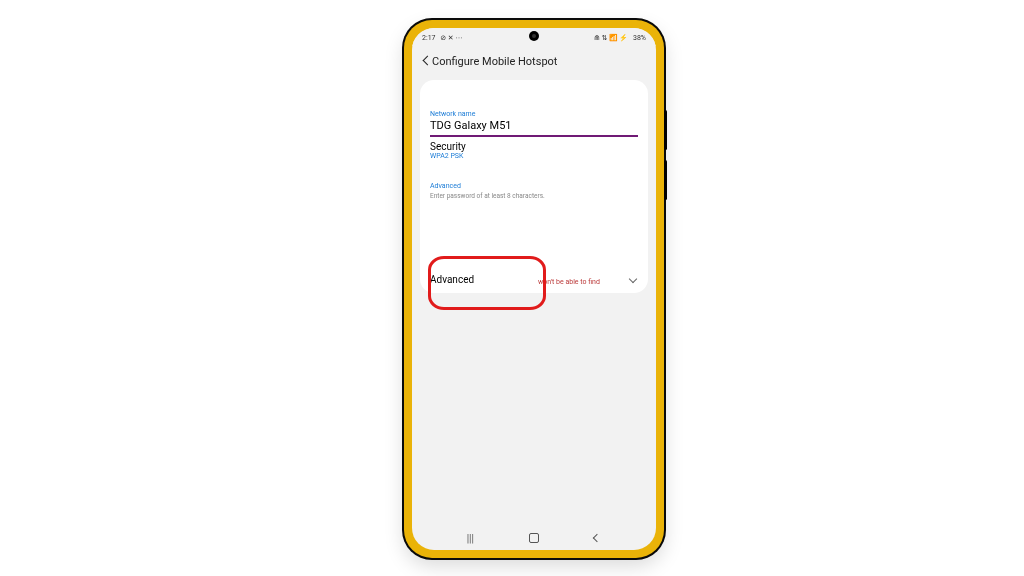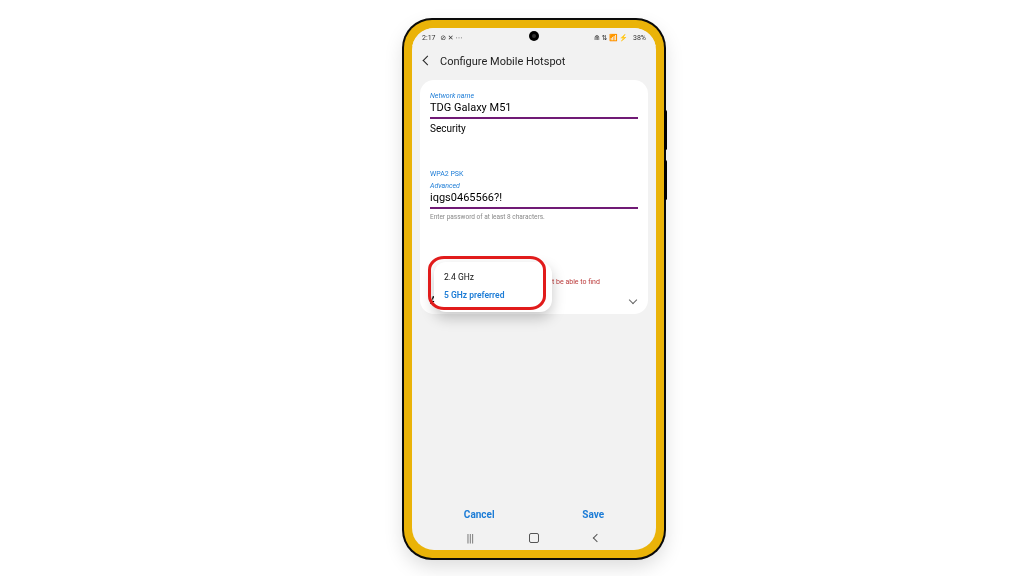--- a/index.html
+++ b/index.html
@@ -29,33 +29,33 @@
   
   .status{
     height:16px; padding:2px 10px 0; font-size:7px; color:#333; display:flex;justify-content:space-between;align-items:center;
     background:#f2f2f2;
   }
   .status-left span{margin-right:3px;}
   .status-right span{margin-left:3px;}
 
   
   .appbar{
-    height:30px; display:flex; align-items:center; gap:8px; padding:0 10px; font-size:11px; color:#222;
+    height:30px; display:flex; align-items:center; padding:0 10px; font-size:11px; color:#222;
   }
   .back{width:10px;height:10px;position:relative;}
   .back::before{content:"";position:absolute;left:2px;top:1px;width:6px;height:6px;border-left:1.5px solid #222;border-bottom:1.5px solid #222;transform:rotate(45deg);}
 
   
   .card{
     background:#fff; border-radius:14px; margin:4px 8px 0; padding:8px 10px 2px; position:relative;
   }
-  .f-label{font-size:7px;color:#1c7cd6;margin-top:4px;font-style:italic;}
+  .f-label{font-size:7px;color:#1c7cd6;margin-top:22px;}
   .f-value{font-size:11px;color:#000;border-bottom:2px solid #701a75;padding:1px 0 3px;margin-bottom:4px;}
   .sec-head{font-size:10px;color:#000;margin-top:0;}
-  .sec-sub{font-size:7px;color:#1c7cd6;margin-bottom:4px;margin-top:36px;}
+  .sec-sub{font-size:7px;color:#1c7cd6;margin-bottom:4px;}
   .hint{font-size:6.5px;color:#888;margin:2px 0 6px;}
   .warn{font-size:7px;color:#bb3a3a;position:absolute;left:118px;top:198px;width:110px;}
   .adv-row{display:flex;justify-content:space-between;align-items:center;font-size:10px;color:#000;padding:10px 0 6px;}
   .chev{width:10px;height:10px;position:relative;}
   .chev::before{content:"";position:absolute;left:2px;top:1px;width:5px;height:5px;border-right:1.2px solid #666;border-bottom:1.2px solid #666;transform:rotate(45deg);}
 
   
   .popup{
     position:absolute; left:14px; top:182px; width:98px;
     background:#fff; border-radius:12px; padding:6px 10px 8px;
@@ -115,42 +115,33 @@
 
       <div class="card">
 
         <div class="f-label">Network name</div>
         <div class="f-value">TDG Galaxy M51</div>
 
         <div class="sec-head">Security</div>
         <div class="sec-sub">WPA2 PSK</div>
 
         <div class="f-label">Advanced</div>
-        <div class="f-value">iqgs0465566?!</div>
         <div class="hint">Enter password of at least 8 characters.</div>
 
-        <div class="popup">
-          <div class="opt opt1">2.4 GHz</div>
-          <div class="opt opt2">5 GHz preferred</div>
-        </div>
         <div class="ring"></div>
         <div class="warn">won't be able to find</div>
 
         <div style="height:58px"></div>
 
         <div class="adv-row">
           <span>Advanced</span>
           <span class="chev"></span>
         </div>
       </div>
 
-      <div class="actions">
-        <div class="btn">Cancel</div>
-        <div class="btn">Save</div>
-      </div>
 
       <div class="navbar">
         <div class="nv">|||</div>
         <div class="sq"></div>
         <div class="bk"></div>
       </div>
 
     </div>
   </div>
 </div>

